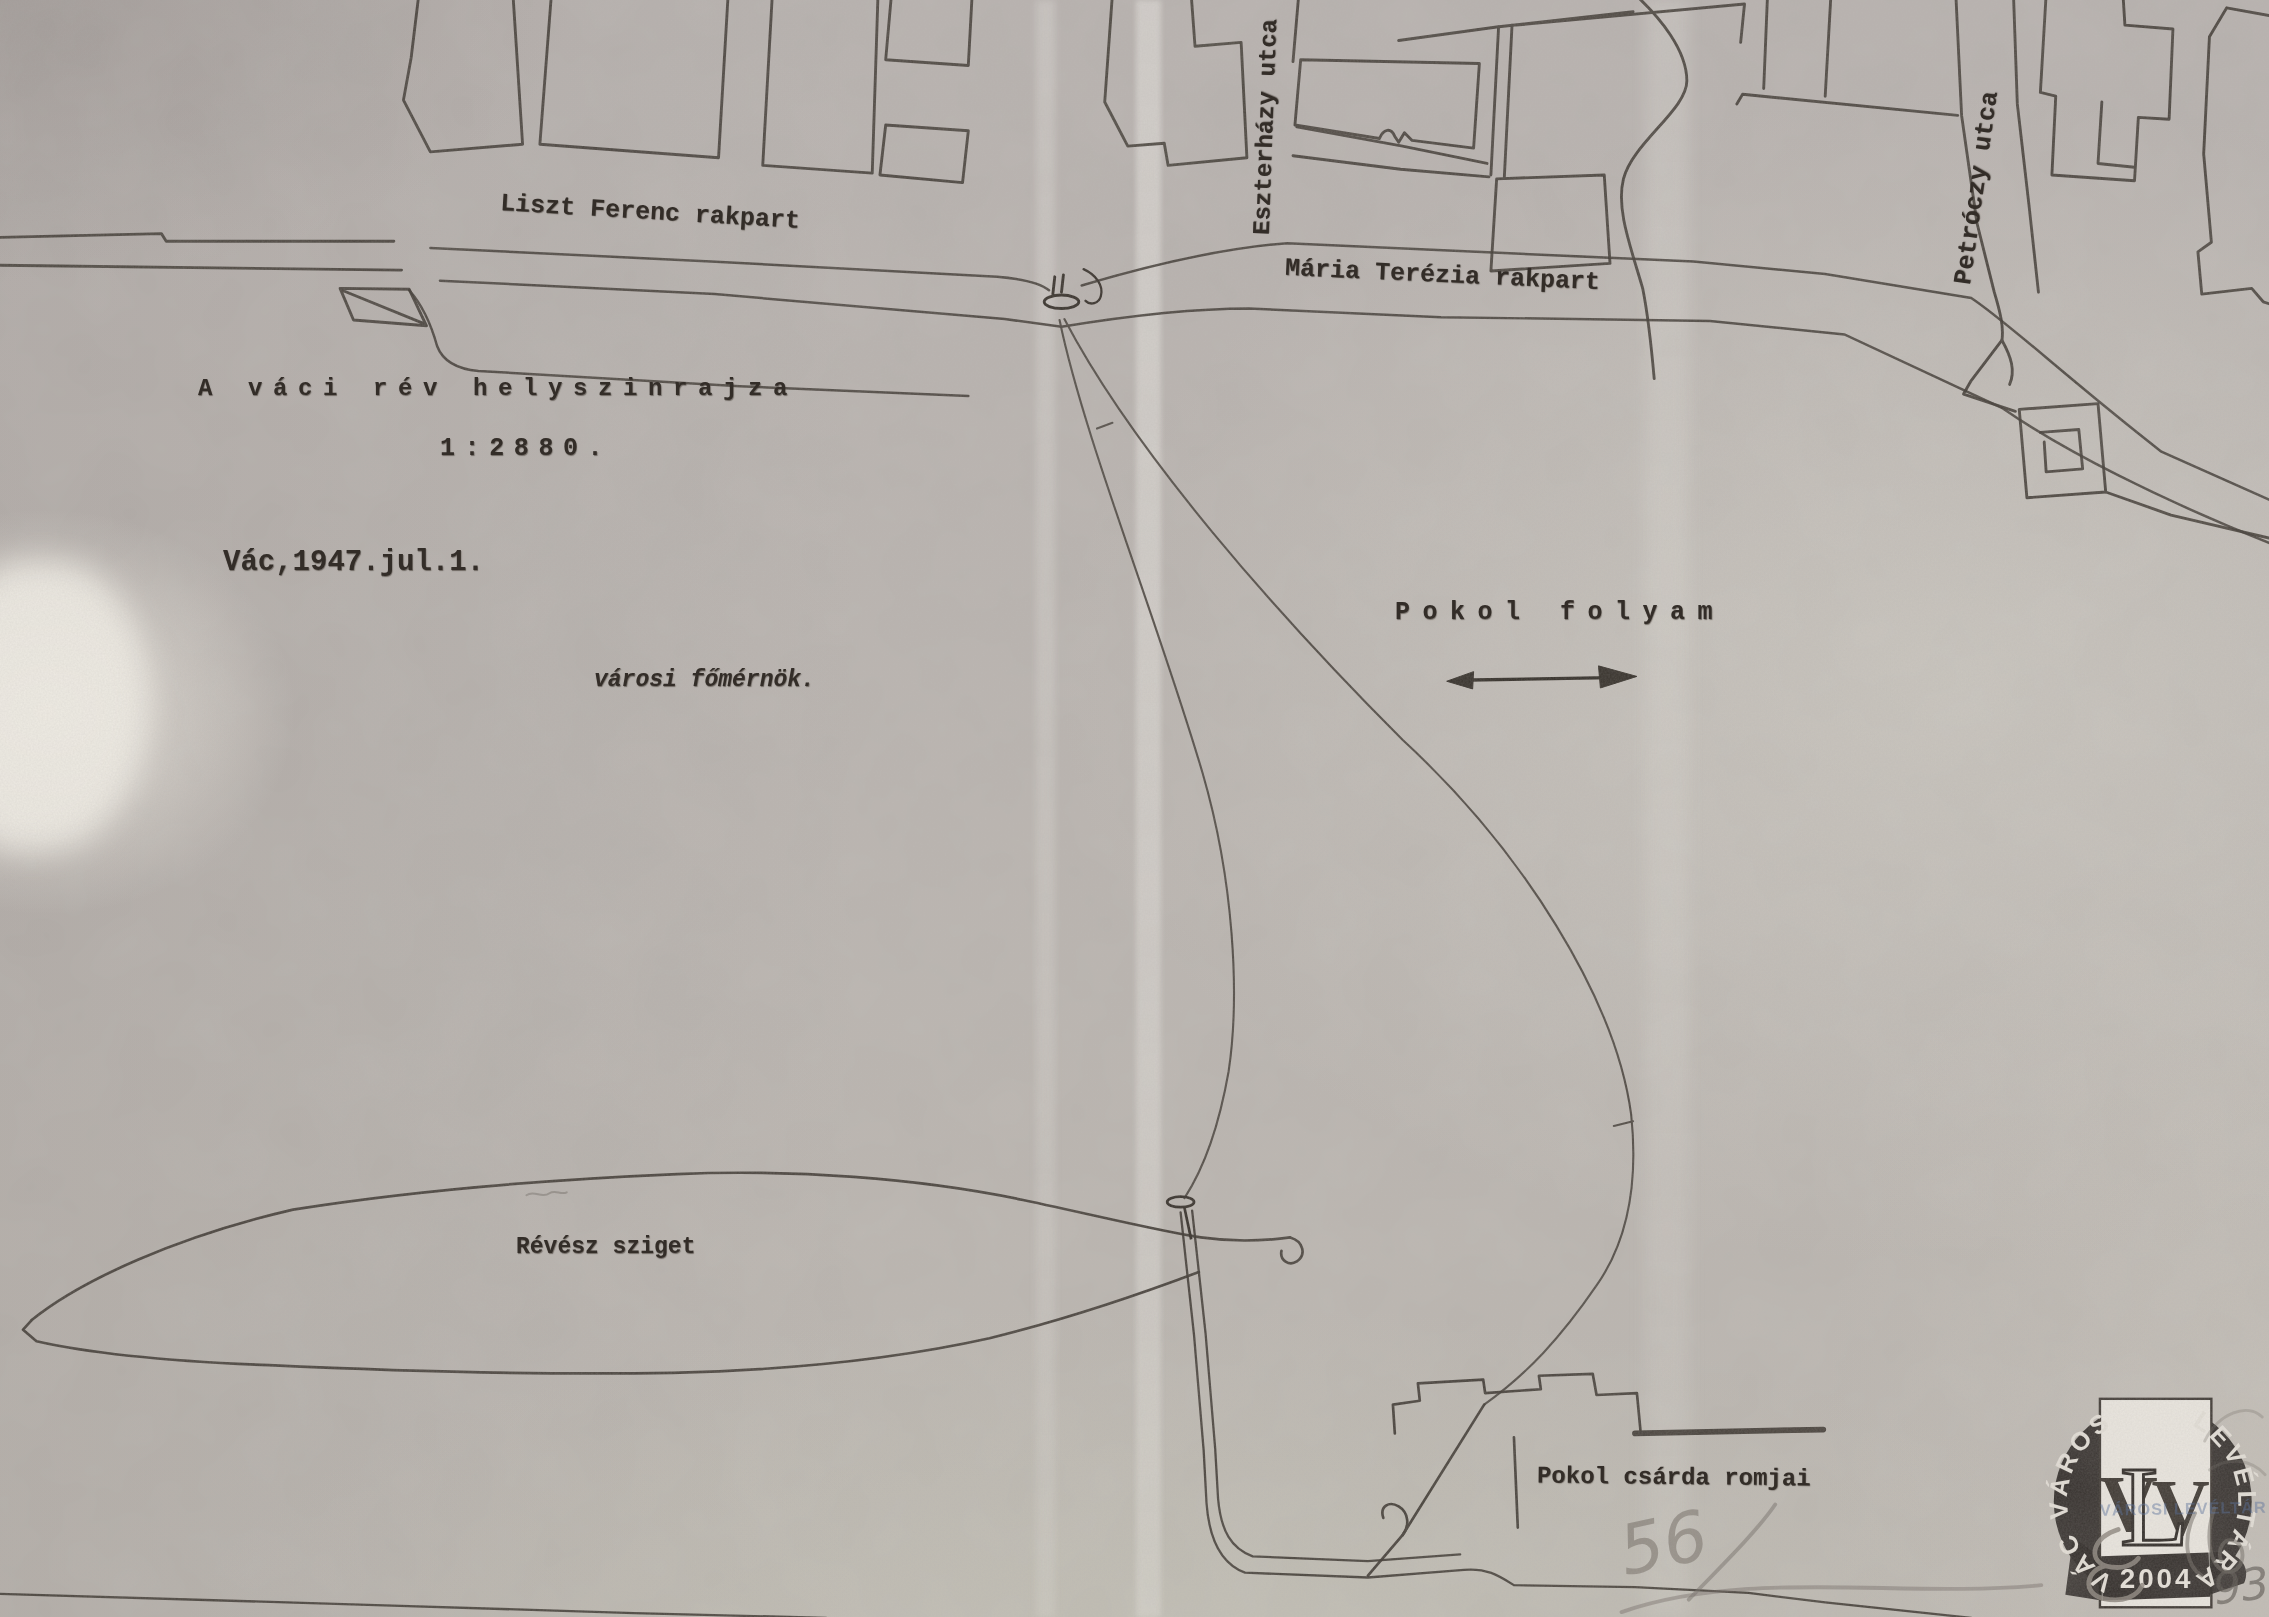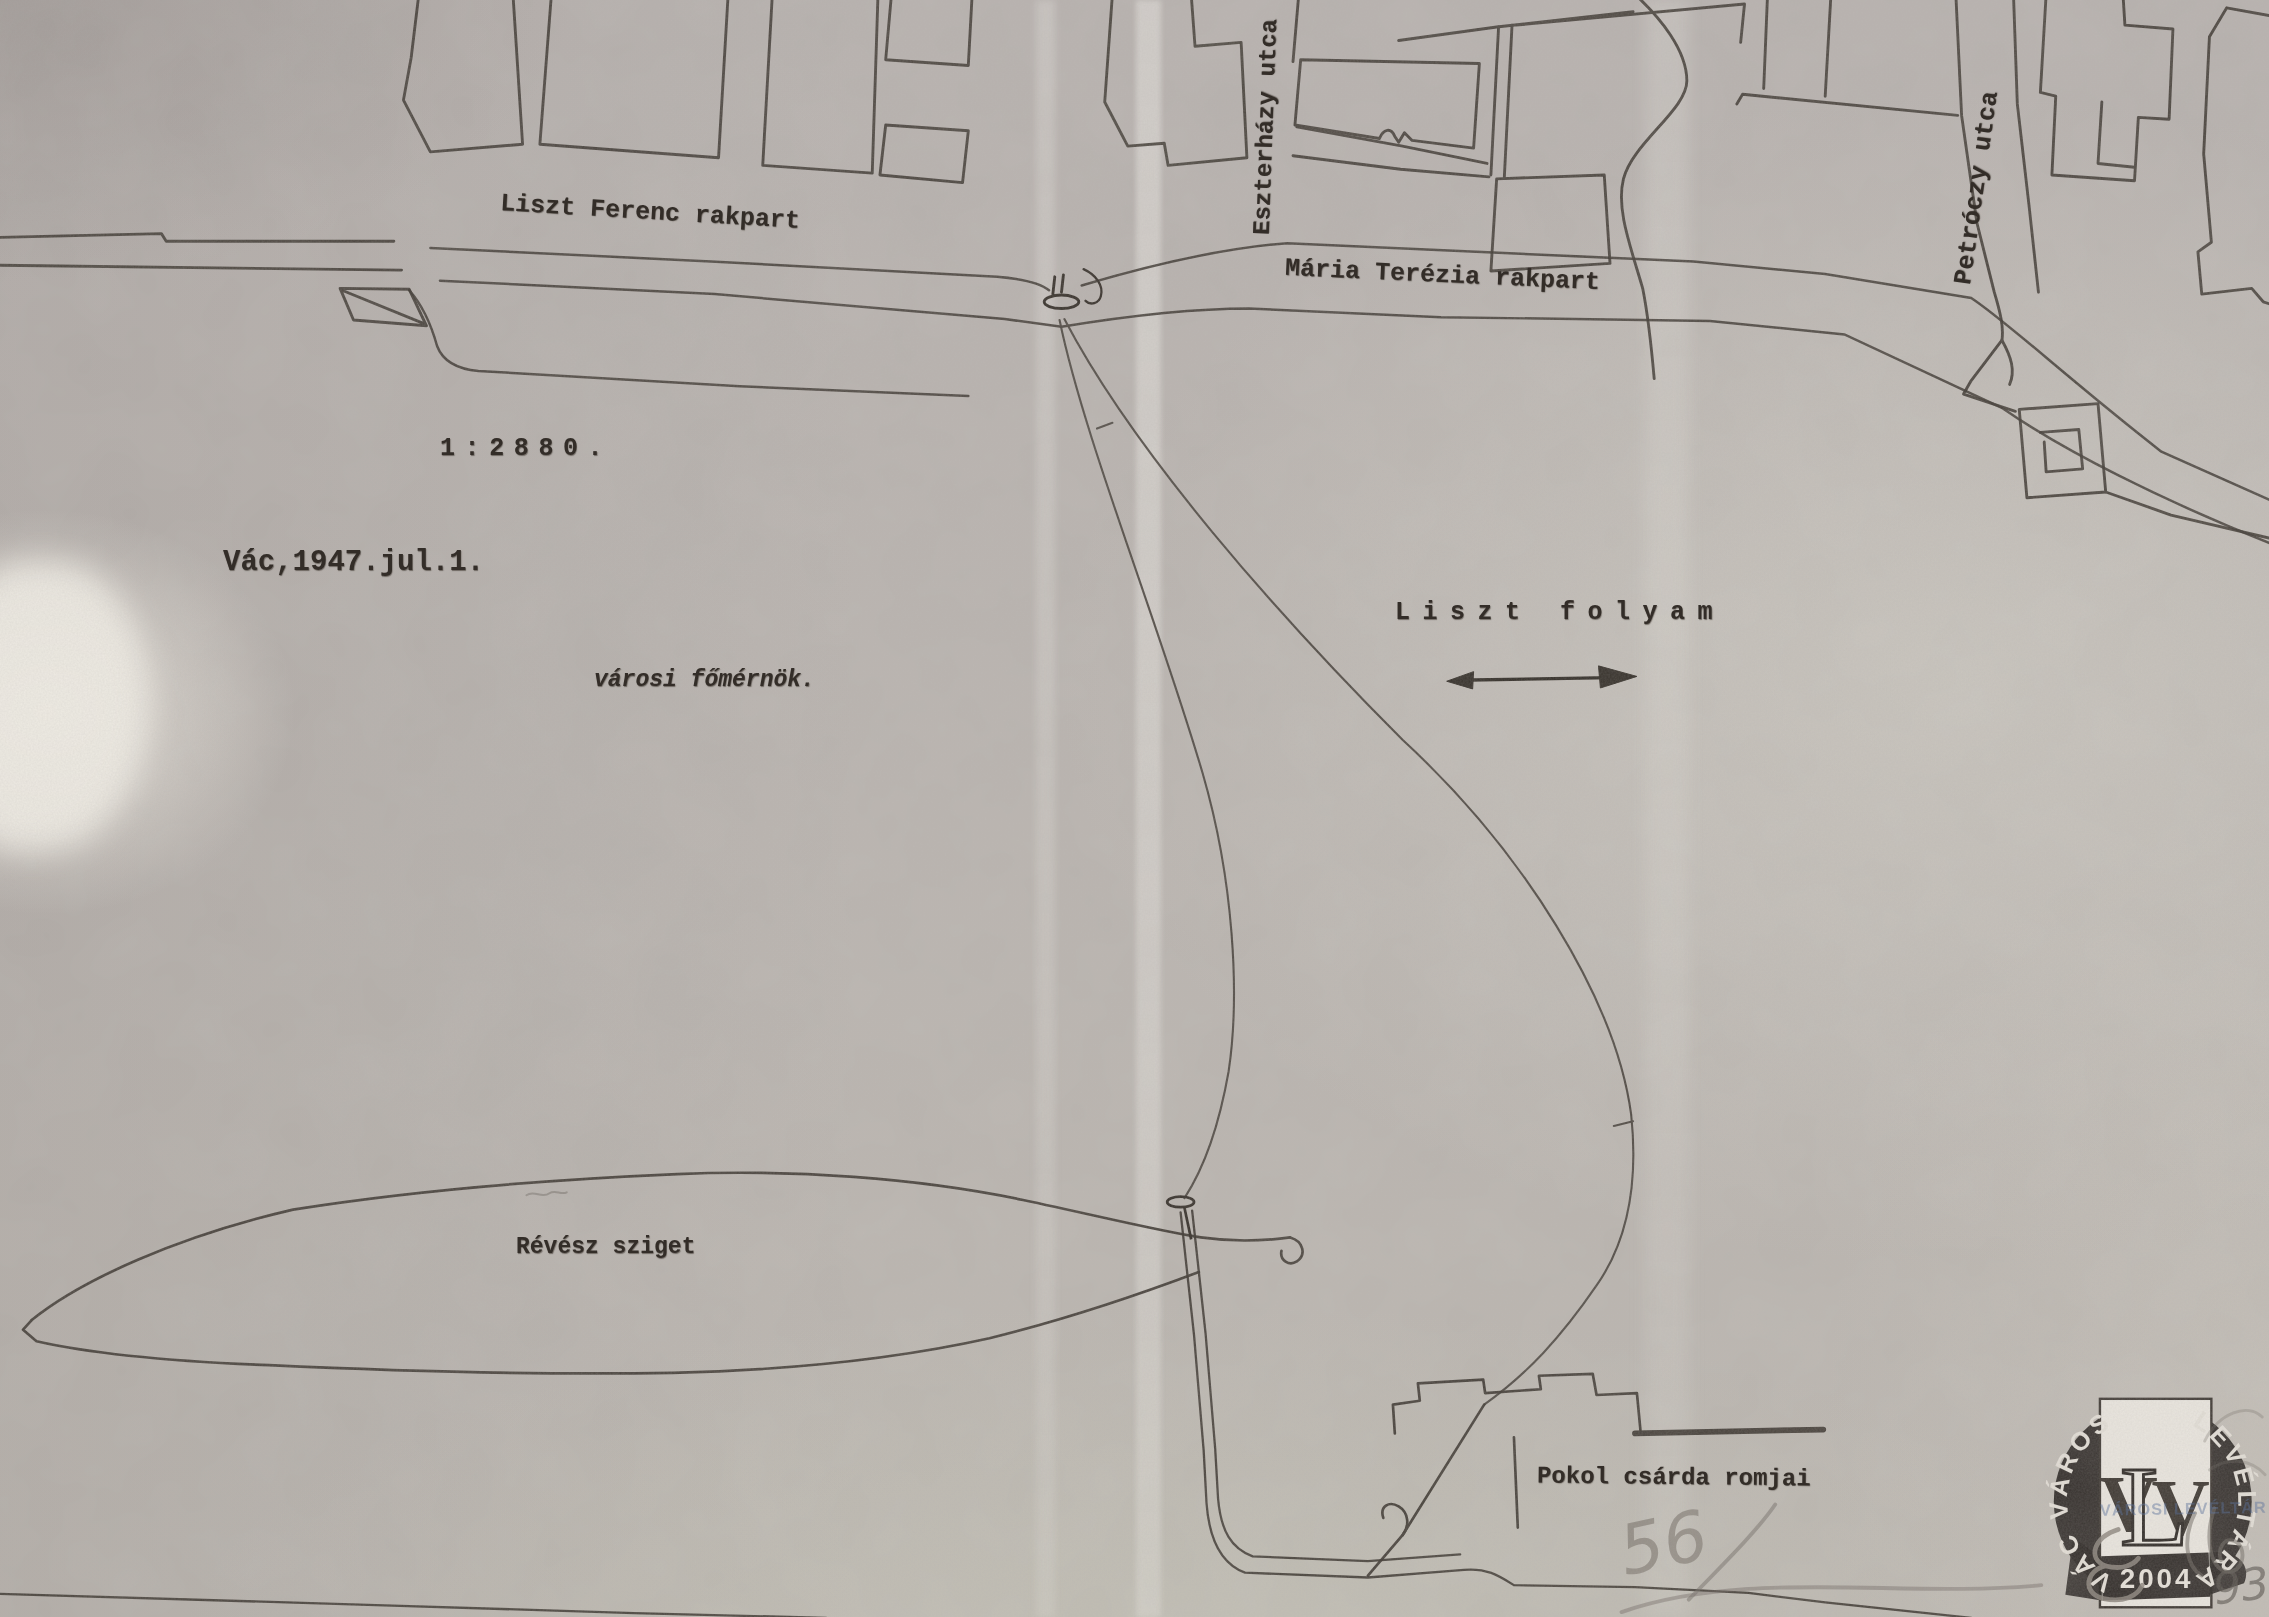--- a/index.html
+++ b/index.html
@@ -195,22 +195,23 @@
     </g>
 
     <rect width="2362" height="1684" filter="url(#grainC)"></rect>
     <rect width="2362" height="1684" filter="url(#grainF)"></rect>
   </svg>
 
   <div class="typed lbl-liszt">Liszt Ferenc rakpart</div>
   <div class="typed lbl-maria">Mária Terézia rakpart</div>
   <div class="typed lbl-eszterhazy">Eszterházy utca</div>
   <div class="typed lbl-petroczy">Petróczy utca</div>
+  <div class="typed lbl-title">A váci rév helyszinrajza</div>
   <div class="typed lbl-scale">1:2880.</div>
   <div class="typed lbl-date">Vác,1947.jul.1.</div>
   <div class="typed lbl-engineer">városi főmérnök.</div>
-  <div class="typed lbl-duna">Liszt folyam</div>
+  <div class="typed lbl-duna">Pokol folyam</div>
   <div class="typed lbl-revesz">Révész sziget</div>
   <div class="typed lbl-pokol">Pokol csárda romjai</div>
 
   <div class="overprint">VÁROSI LEVÉLTÁR</div>
 </div>
 
 
 </body></html>

